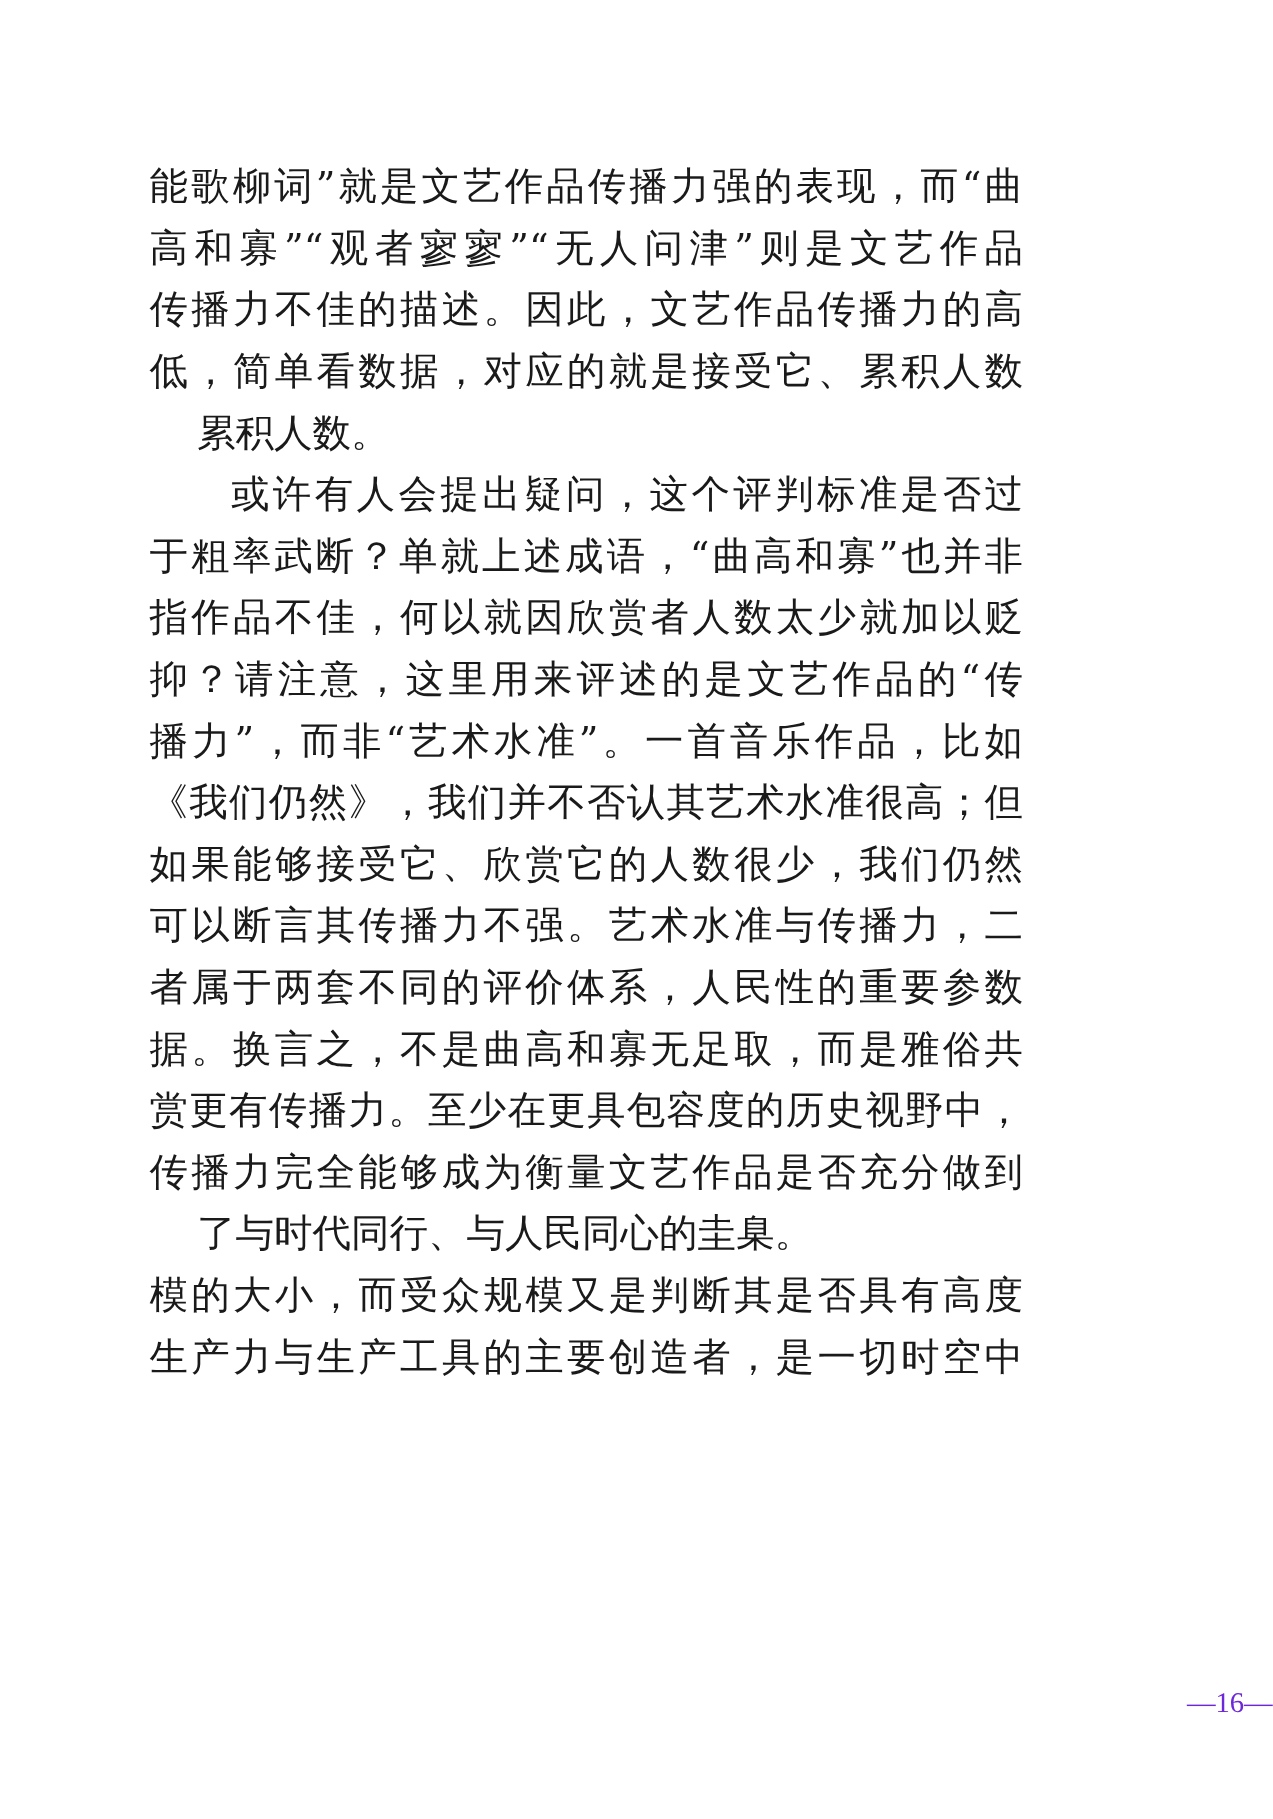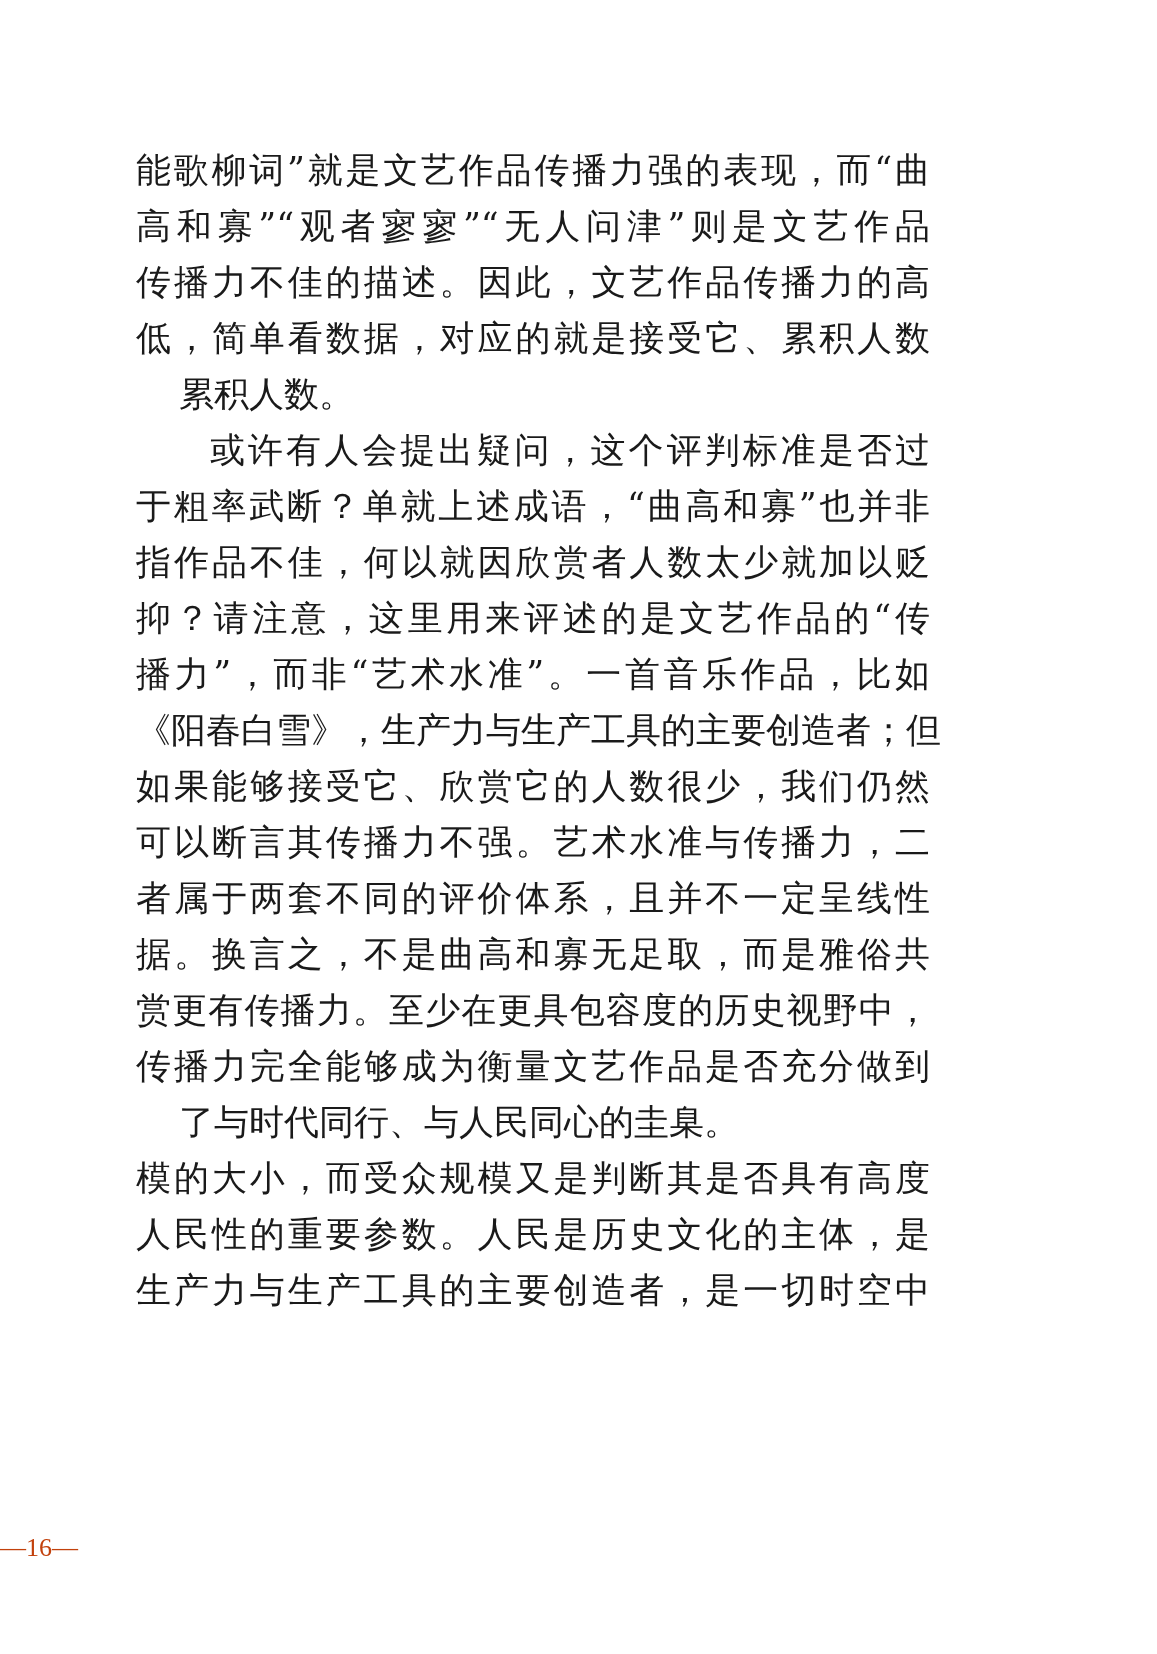--- a/index.html
+++ b/index.html
@@ -45,49 +45,48 @@
       margin-left: 43px;
     }
     .line.indent {
       padding-left: 74px;
     }
     .page-number {
       position: absolute;
       left: 0;
       width: 1157px;
       top: 1530px;
-      text-align: left;
+      text-align: right;
       font-size: 26px;
       line-height: 36px;
-      color: #c2410c;
+      color: #6d28d9;
       font-family: "Liberation Serif", "DejaVu Serif", serif;
     }
   </style>
 </head>
 <body>
 
 <div class="page">
   <div class="body-text">
     <span class="line">能歌柳词”就是文艺作品传播力强的表现，而“曲</span>
     <span class="line">高和寡”“观者寥寥”“无人问津”则是文艺作品</span>
     <span class="line">传播力不佳的描述。因此，文艺作品传播力的高</span>
     <span class="line">低，简单看数据，对应的就是接受它、累积人数</span>
     <span class="line last">累积人数。</span>
     <span class="line indent">或许有人会提出疑问，这个评判标准是否过</span>
     <span class="line">于粗率武断？单就上述成语，“曲高和寡”也并非</span>
     <span class="line">指作品不佳，何以就因欣赏者人数太少就加以贬</span>
     <span class="line">抑？请注意，这里用来评述的是文艺作品的“传</span>
     <span class="line">播力”，而非“艺术水准”。一首音乐作品，比如</span>
-    <span class="line">《阳春白雪》，生产力与生产工具的主要创造者；但</span>
+    <span class="line">《我们仍然》，我们并不否认其艺术水准很高；但</span>
     <span class="line">如果能够接受它、欣赏它的人数很少，我们仍然</span>
     <span class="line">可以断言其传播力不强。艺术水准与传播力，二</span>
-    <span class="line">者属于两套不同的评价体系，且并不一定呈线性</span>
+    <span class="line">者属于两套不同的评价体系，人民性的重要参数</span>
     <span class="line">据。换言之，不是曲高和寡无足取，而是雅俗共</span>
     <span class="line">赏更有传播力。至少在更具包容度的历史视野中，</span>
     <span class="line">传播力完全能够成为衡量文艺作品是否充分做到</span>
     <span class="line last">了与时代同行、与人民同心的圭臬。</span>
     <span class="line">模的大小，而受众规模又是判断其是否具有高度</span>
-    <span class="line">人民性的重要参数。人民是历史文化的主体，是</span>
     <span class="line">生产力与生产工具的主要创造者，是一切时空中</span>
   </div>
 
   <div class="page-number">—16—</div>
 </div>
 
 </body></html>

